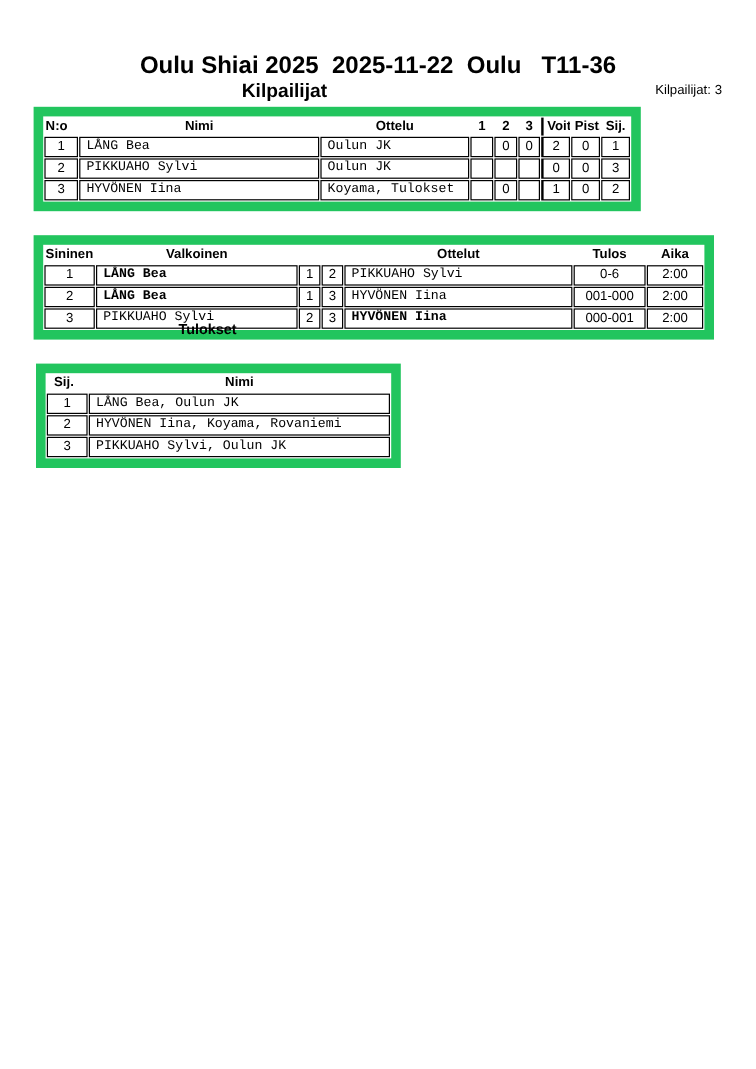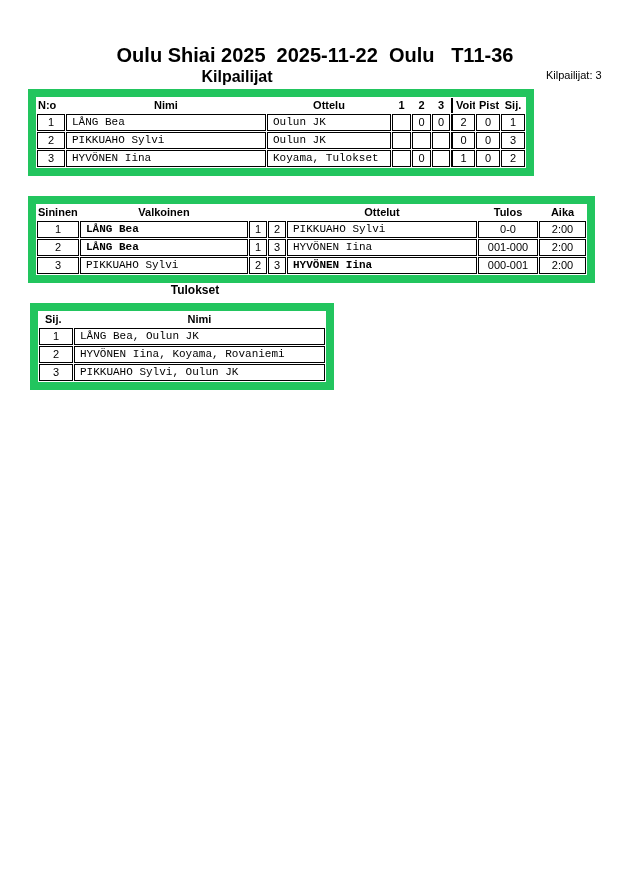--- a/index.html
+++ b/index.html
@@ -33,21 +33,21 @@
     top: 69px; left: 546px;
     font-size: 11px;
   }
   .section-title {
     position: absolute;
     font-size: 12px;
     font-weight: bold;
     text-align: center;
   }
   .matches-title { top: 175px; left: 0; width: 600px; }
-  .results-title { top: 283px; left: 0; width: 346px; padding-left: 22px; }
+  .results-title { top: 267px; left: 0; width: 346px; }
 
   table {
     position: absolute;
     border-collapse: separate;
     border-spacing: 1px;
     border: 8px solid #22c55e;
     table-layout: fixed;
     background: #fff;
   }
   th, td {
@@ -164,21 +164,21 @@
         <th>Aika</th>
       </tr>
     </thead>
     <tbody>
       <tr>
         <td class="ac">1</td>
         <td class="al pl bold">LÅNG Bea</td>
         <td class="ac">1</td>
         <td class="ac">2</td>
         <td class="al pl">PIKKUAHO Sylvi</td>
-        <td class="ac">0-0</td>
+        <td class="ac">0-6</td>
         <td class="ac">2:00</td>
       </tr>
       <tr>
         <td class="ac">2</td>
         <td class="al pl bold">LÅNG Bea</td>
         <td class="ac">1</td>
         <td class="ac">3</td>
         <td class="al pl">HYVÖNEN Iina</td>
         <td class="ac">001-000</td>
         <td class="ac">2:00</td>

